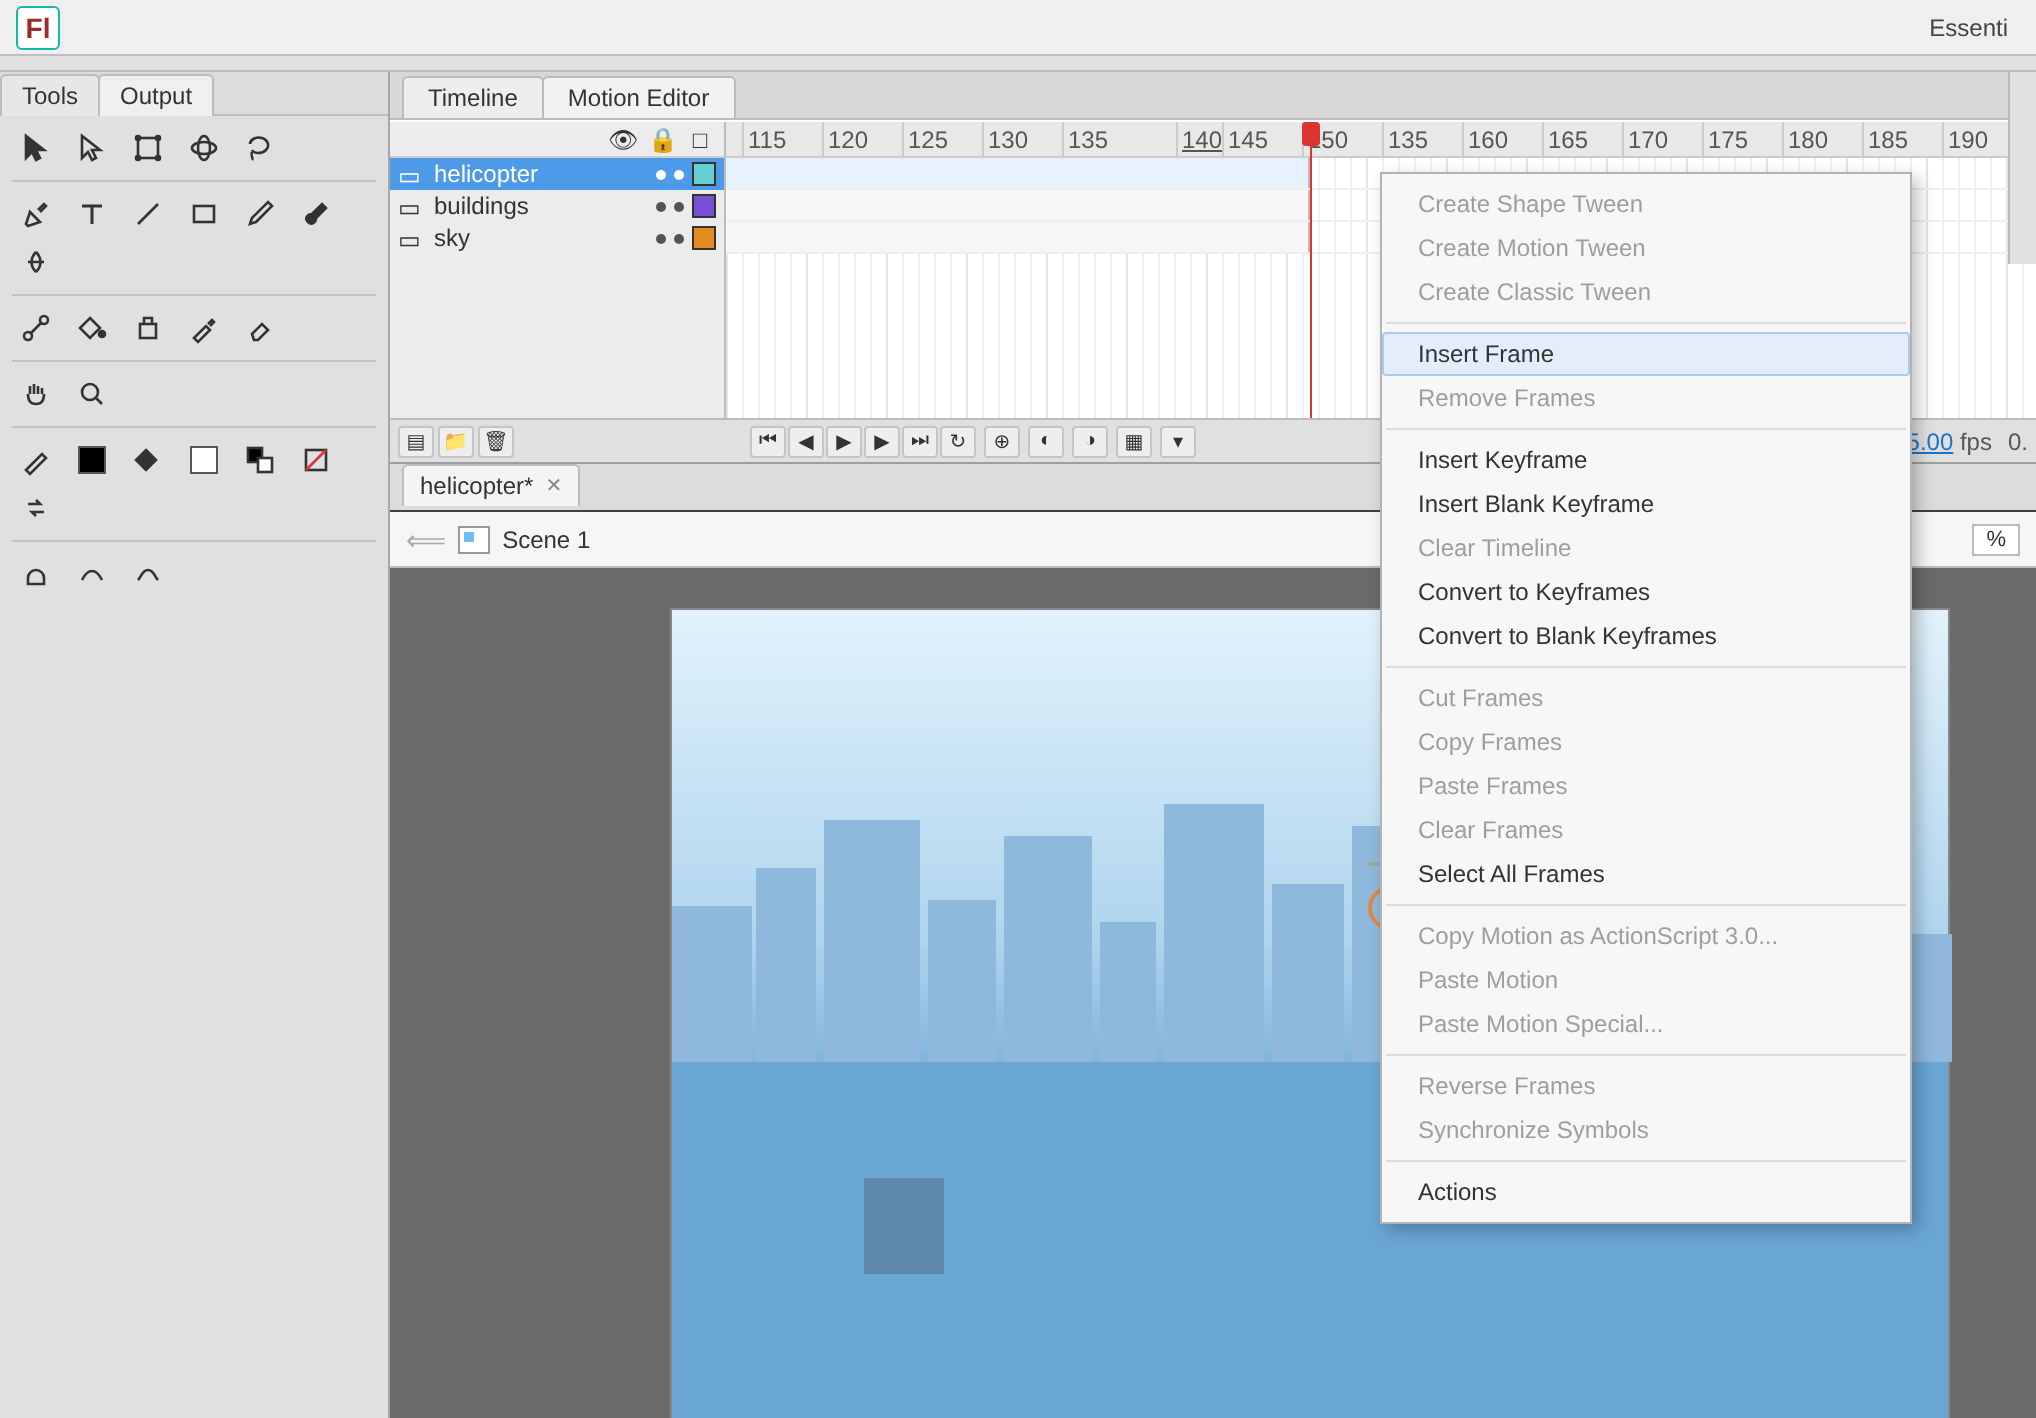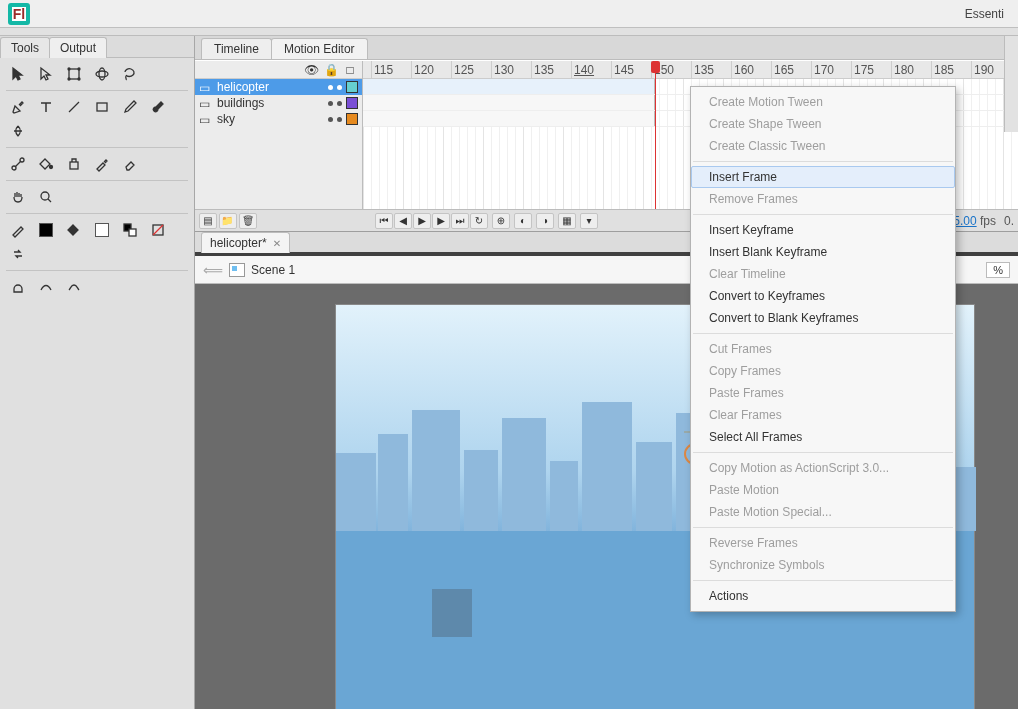--- a/index.html
+++ b/index.html
@@ -1,20 +1,20 @@
 <!DOCTYPE html>
 <html><head>
 <meta charset="utf-8">
 <style>
 * { margin:0; padding:0; box-sizing:border-box; font-family:"Segoe UI",Tahoma,Arial,sans-serif; font-size:12px; }
 body { background:#d7d7d7; width:1018px; height:709px; overflow:hidden; position:relative; color:#333; }
 
 
 .menubar { height:28px; background:#efefef; border-bottom:1px solid #bfbfbf; display:flex; align-items:center; padding:0 8px; }
-.app-logo { width:22px; height:22px; display:flex; align-items:center; justify-content:center; font-weight:bold; font-size:14px; color:#9a2b2b; background:#fff; border:4px solid #14b8a6; border-radius:3px; margin-right:14px;}
+.app-logo { width:22px; height:22px; display:flex; align-items:center; justify-content:center; font-weight:bold; font-size:14px; color:#9a2b2b; background:#fff; border:1px solid #14b8a6; border-radius:3px; margin-right:14px;}
 .menubar .menu-item { padding:0 10px; line-height:28px; cursor:default; }
 .workspace-label { margin-left:auto; padding:0 6px; color:#444;}
 
 
 .toolbar-strip { height:8px; background:#e1e1e1; border-bottom:1px solid #bcbcbc; }
 
 
 .main { display:flex; height:calc(100% - 36px); }
 
 
@@ -65,21 +65,21 @@
 .frame-col.five { background:#e4e4e4;}
 
 .timeline-footer { height:22px; background:#e0e0e0; border-top:1px solid #bcbcbc; display:flex; align-items:center; padding:0 4px; gap:4px;}
 .tf-left { width:168px; display:flex; gap:2px; align-items:center;}
 .tf-btn { width:18px; height:16px; border:1px solid #c4c4c4; background:#eee; display:flex; align-items:center; justify-content:center; border-radius:2px; font-size:10px; cursor:default;}
 .tf-play { display:flex; gap:1px; align-items:center; margin-left:4px;}
 .tf-info { margin-left:auto; display:flex; gap:8px; font-size:10px; color:#555; align-items:center;}
 .tf-info .fps { color:#1a73c8; text-decoration:underline;}
 
 
-.doc-tabs { height:24px; background:#dcdcdc; border-bottom:4px solid #404040; display:flex; align-items:flex-start; padding-left:6px;}
+.doc-tabs { height:24px; background:#dcdcdc; border-bottom:1px solid #404040; display:flex; align-items:flex-start; padding-left:6px;}
 .doc-tab { padding:3px 8px; background:#f4f4f4; border:1px solid #bcbcbc; border-bottom:none; border-radius:3px 3px 0 0; display:flex; gap:6px; align-items:center; cursor:default;}
 .doc-close { font-size:10px; color:#888; cursor:default;}
 
 
 .scene-bar { height:28px; background:#f6f6f6; border-bottom:1px solid #bcbcbc; display:flex; align-items:center; padding:0 8px; gap:6px;}
 .scene-bar .back-arrow{ color:#aaa; font-size:14px;}
 .scene-icon { width:16px; height:14px; background:#fff; border:1px solid #999; position:relative;}
 .scene-icon::after{content:""; position:absolute; left:2px; top:2px; width:5px;height:5px; background:#6fbef0;}
 .scene-right { margin-left:auto; display:flex; gap:6px; align-items:center;}
 .zoom-box { border:1px solid #bbb; background:#fff; padding:1px 6px; font-size:11px;}
@@ -336,21 +336,21 @@
               </div>
             </div>
         </div>
         <div class="frames-area">
           <div class="ruler" id="ruler">
               <div class="ruler-tick" style="left: 8px;">115</div>
               <div class="ruler-tick" style="left: 48px;">120</div>
               <div class="ruler-tick" style="left: 88px;">125</div>
               <div class="ruler-tick" style="left: 128px;">130</div>
               <div class="ruler-tick" style="left: 168px;">135</div>
-              <div class="ruler-tick" style="left: 208px; text-decoration: underline;">140</div>
+              <div class="ruler-tick" style="left: 225px; text-decoration: underline;">140</div>
               <div class="ruler-tick" style="left: 248px;">145</div>
               <div class="ruler-tick" style="left: 288px;">150</div>
               <div class="ruler-tick" style="left: 328px;">135</div>
               <div class="ruler-tick" style="left: 368px;">160</div>
               <div class="ruler-tick" style="left: 408px;">165</div>
               <div class="ruler-tick" style="left: 448px;">170</div>
               <div class="ruler-tick" style="left: 488px;">175</div>
               <div class="ruler-tick" style="left: 528px;">180</div>
               <div class="ruler-tick" style="left: 568px;">185</div>
               <div class="ruler-tick" style="left: 608px;">190</div>
@@ -534,22 +534,22 @@
           <div class="skid"></div>
         </div>
       </div>
     </div>
   </div>
 </div>
 
 <div class="right-edge-tabs"></div>
 
 <div class="ctx" id="ctx">
+    <div class="ctx-item disabled">Create Shape Tween</div>
     <div class="ctx-item disabled">Create Motion Tween</div>
-    <div class="ctx-item disabled">Create Shape Tween</div>
     <div class="ctx-item disabled">Create Classic Tween</div>
     <div class="ctx-sep"></div>
     <div class="ctx-item hover">Insert Frame</div>
     <div class="ctx-item disabled">Remove Frames</div>
     <div class="ctx-sep"></div>
     <div class="ctx-item">Insert Keyframe</div>
     <div class="ctx-item">Insert Blank Keyframe</div>
     <div class="ctx-item disabled">Clear Timeline</div>
     <div class="ctx-item">Convert to Keyframes</div>
     <div class="ctx-item">Convert to Blank Keyframes</div>

